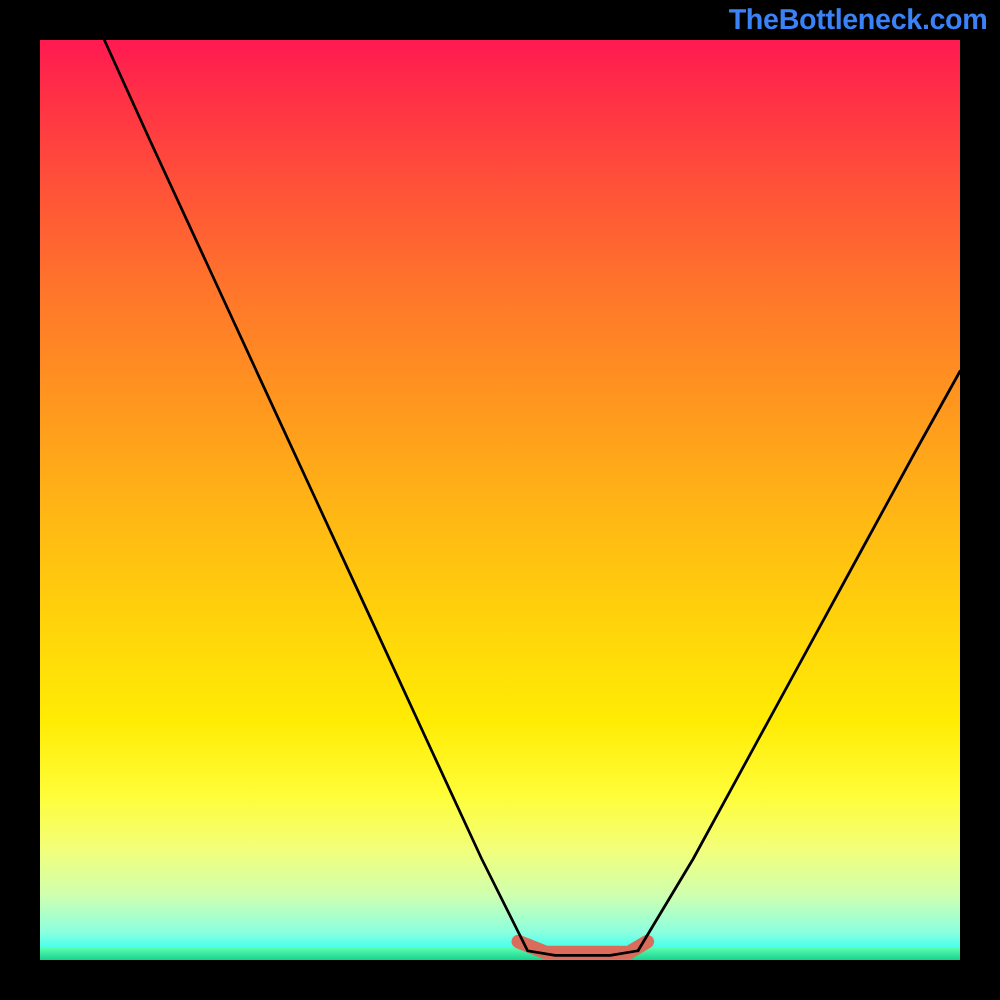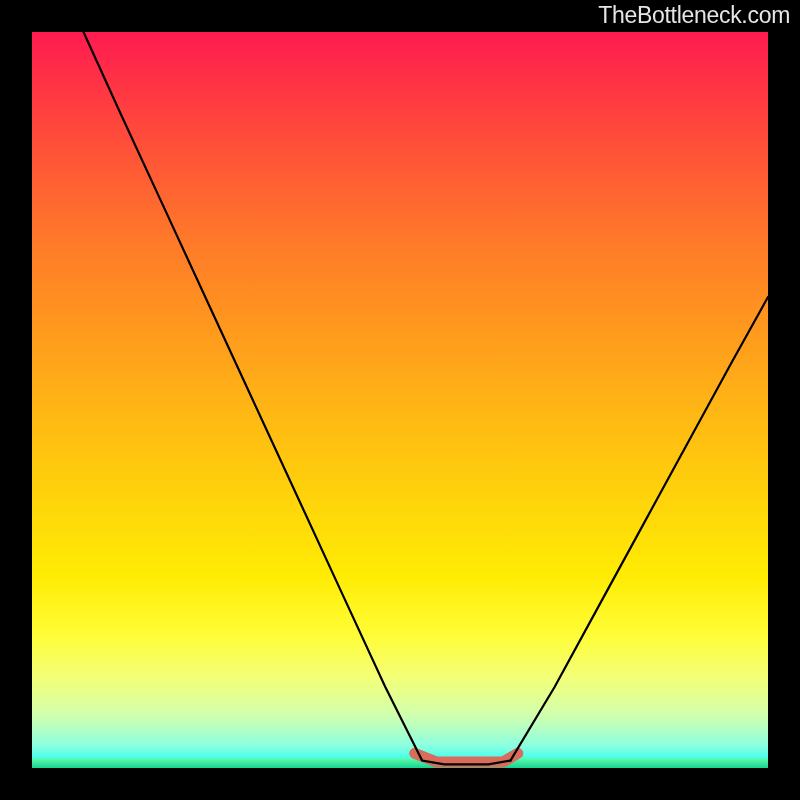--- a/index.html
+++ b/index.html
@@ -21,22 +21,22 @@
     height: 800px;
     background: #000000;
   }
 
   .watermark {
     position: absolute;
     top: 2px;
     right: 10px;
     font-size: 23px;
     letter-spacing: -0.3px;
-    color: #e5e5e5;
-    font-weight: 400;
+    color: #3b82f6;
+    font-weight: 700;
     user-select: none;
   }
 
   .plot {
     position: absolute;
     left: 32px;
     top: 32px;
     width: 736px;   
     height: 736px;  
   }

